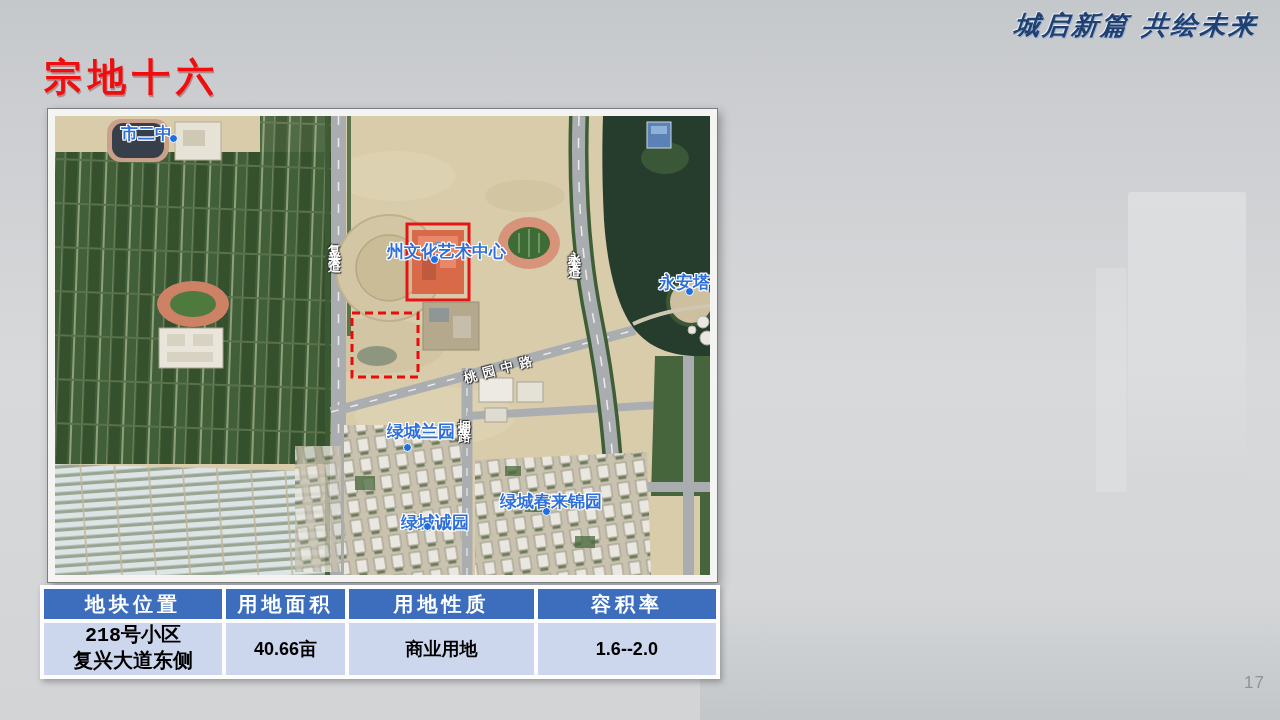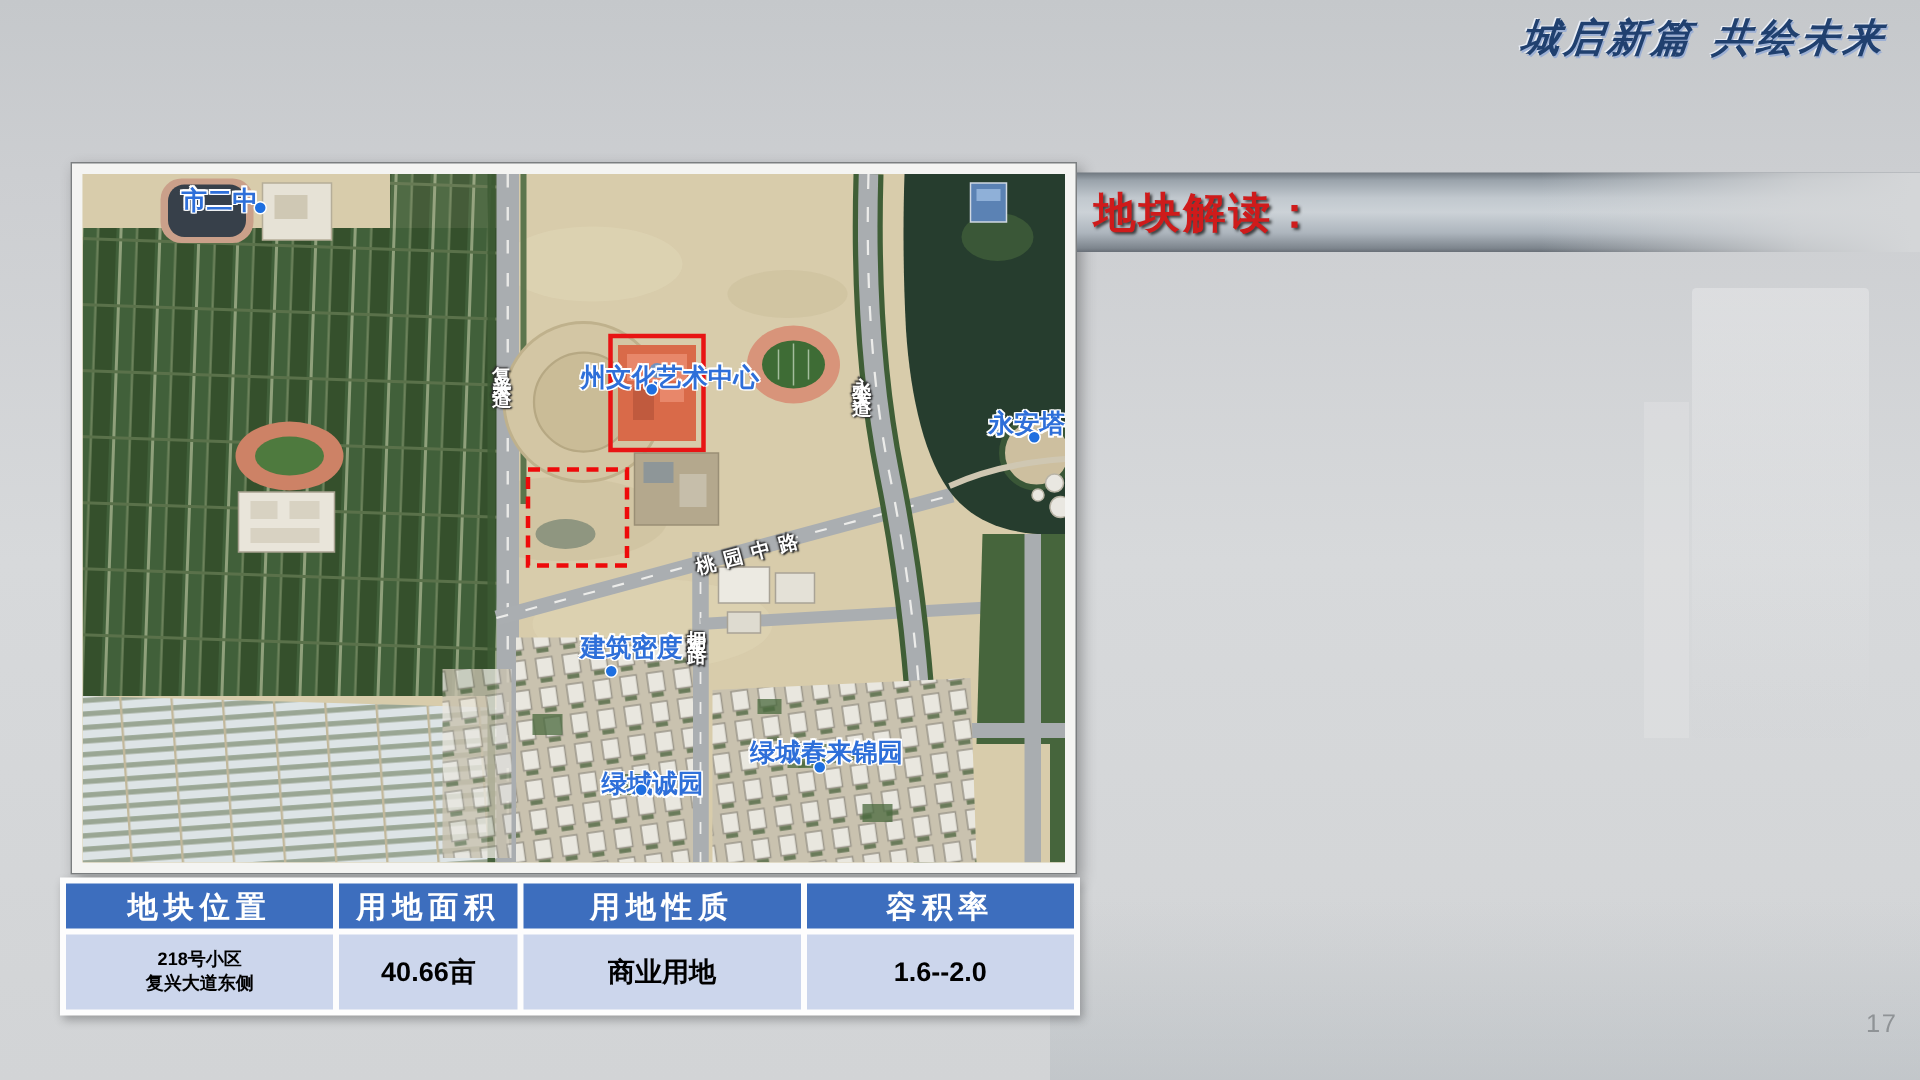--- a/index.html
+++ b/index.html
@@ -93,37 +93,38 @@
     table-layout:fixed;
   }
   .land-table th {
     background:#3d6ebe; color:#fff; height:30px;
     font-size:20px; font-weight:bold; letter-spacing:4px;
   }
   .land-table td {
     background:#ccd6ec; height:50px; text-align:center; vertical-align:middle;
     font-size:18px; font-weight:bold; color:#000;
   }
-  .land-table td.two-line { font-size:12px; line-height:1.3; }
+  .land-table td.two-line { font-size:20px; line-height:1.3;font-family:Liberation Mono, monospace; }
 
   .page-number {
     position:absolute; left:1244px; top:673px;
     font-size:17px; color:#8f9396; letter-spacing:1px;text-align:right;
   }
 </style>
 </head>
 <body>
 
 <div class="slide">
 
   <div class="wm-tower"></div>
   <div class="wm-tower2"></div>
   <div class="wm-water"></div>
 
   <div class="motto">城启新篇  共绘未来</div>
+  <h1 class="page-title">宗地十六</h1>
 
   <figure class="map-panel">
     <div class="map-inner">
 
       <svg viewBox="0 0 655 459" width="655" height="459">
         <defs>
           <pattern id="farm" width="26" height="44" patternUnits="userSpaceOnUse" patternTransform="rotate(2)">
             <rect width="26" height="44" fill="#41603a"></rect>
             <rect x="0" width="2" height="44" fill="#8fa07b"></rect>
             <rect x="12" width="12" height="44" fill="#35502c"></rect>
@@ -236,40 +237,36 @@
 
       <div class="poi" style="left:66px;top:6px">市二中</div>
       <i class="poi-dot" style="left:114px;top:18px"></i>
 
       <div class="poi" style="left:332px;top:124px">州文化艺术中心</div>
       <i class="poi-dot" style="left:375px;top:139px"></i>
 
       <div class="poi" style="left:604px;top:155px">永安塔</div>
       <i class="poi-dot" style="left:630px;top:171px"></i>
 
-      <div class="poi" style="left:332px;top:304px">建筑密度</div>
+      <div class="poi" style="left:332px;top:304px">绿城兰园</div>
       <i class="poi-dot" style="left:348px;top:327px"></i>
 
       <div class="poi" style="left:346px;top:395px">绿城诚园</div>
       <i class="poi-dot" style="left:368px;top:406px"></i>
 
       <div class="poi" style="left:445px;top:374px">绿城春来锦园</div>
       <i class="poi-dot" style="left:487px;top:391px"></i>
 
       <div class="road-label v" style="left:270px;top:118px">复兴大道</div>
       <div class="road-label v" style="left:510px;top:124px">永安大道</div>
       <div class="road-label v" style="left:400px;top:294px">拥军路</div>
       <div class="road-label rot" style="left:408px;top:244px">桃园中路</div>
     </div>
   </figure>
 
-  <div class="analysis-bar">
-    <span class="analysis-header">地块解读：</span>
-    <span class="bar-fade"></span>
-  </div>
 
 
   <table class="land-table">
     <colgroup>
       <col style="width:27%">
         <col style="width:18%">
         <col style="width:28%">
         <col style="width:27%">
     </colgroup>
     <thead>

